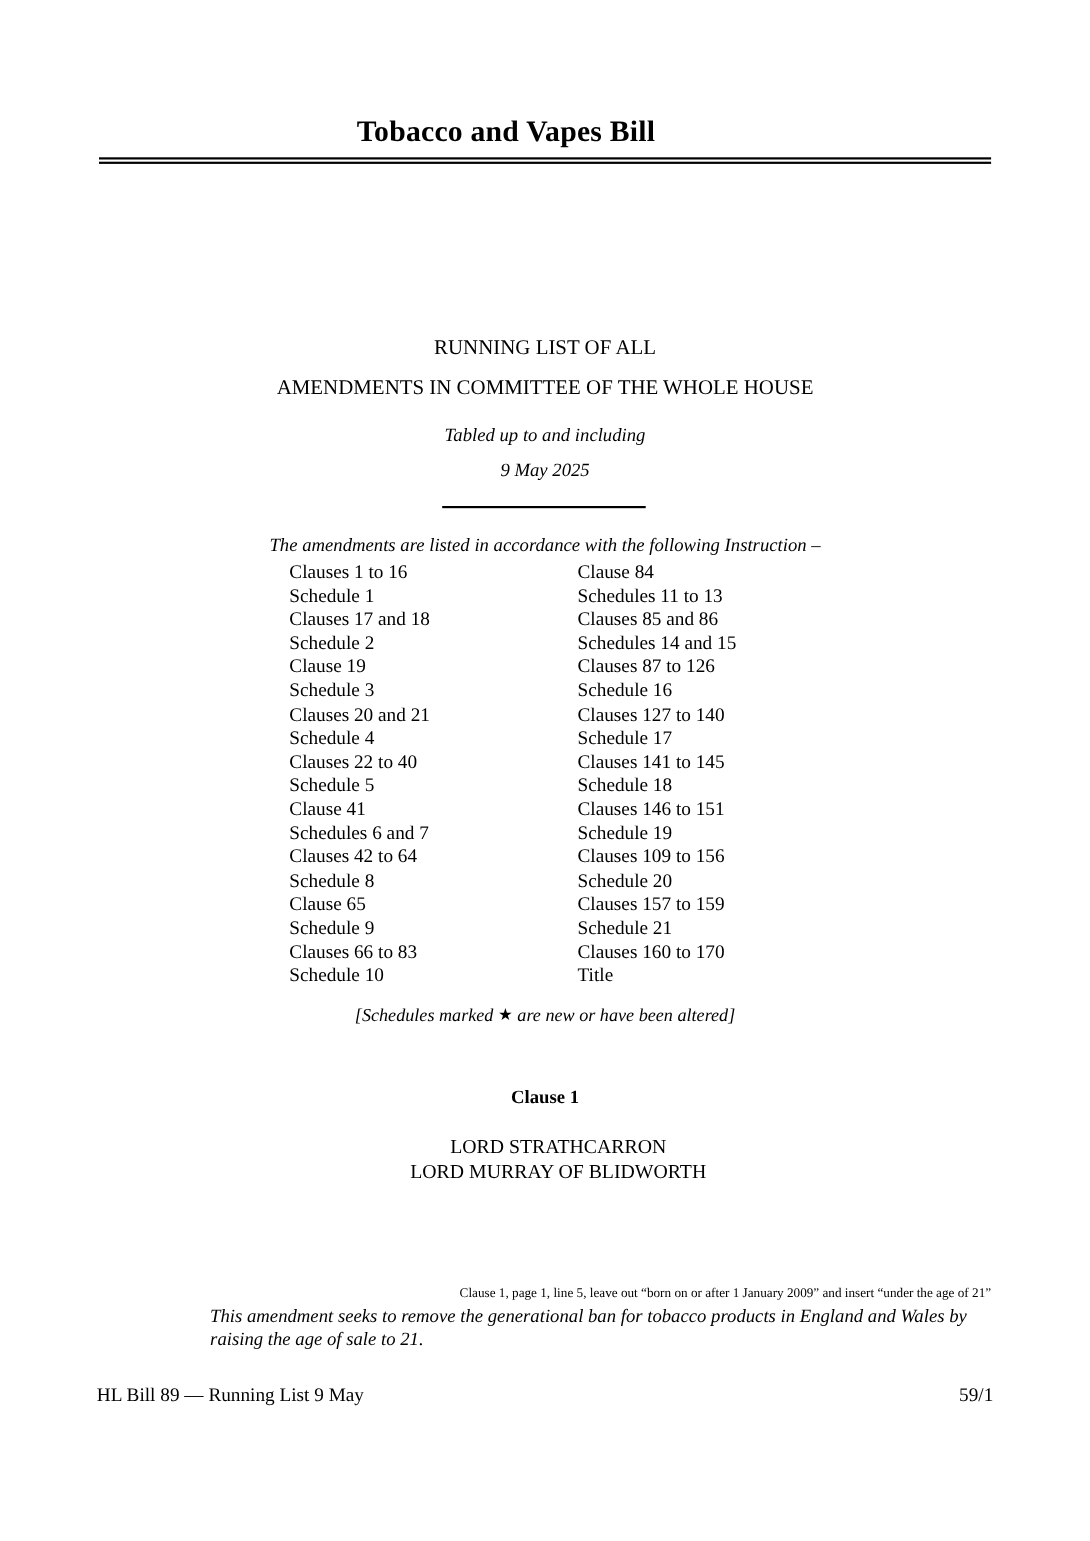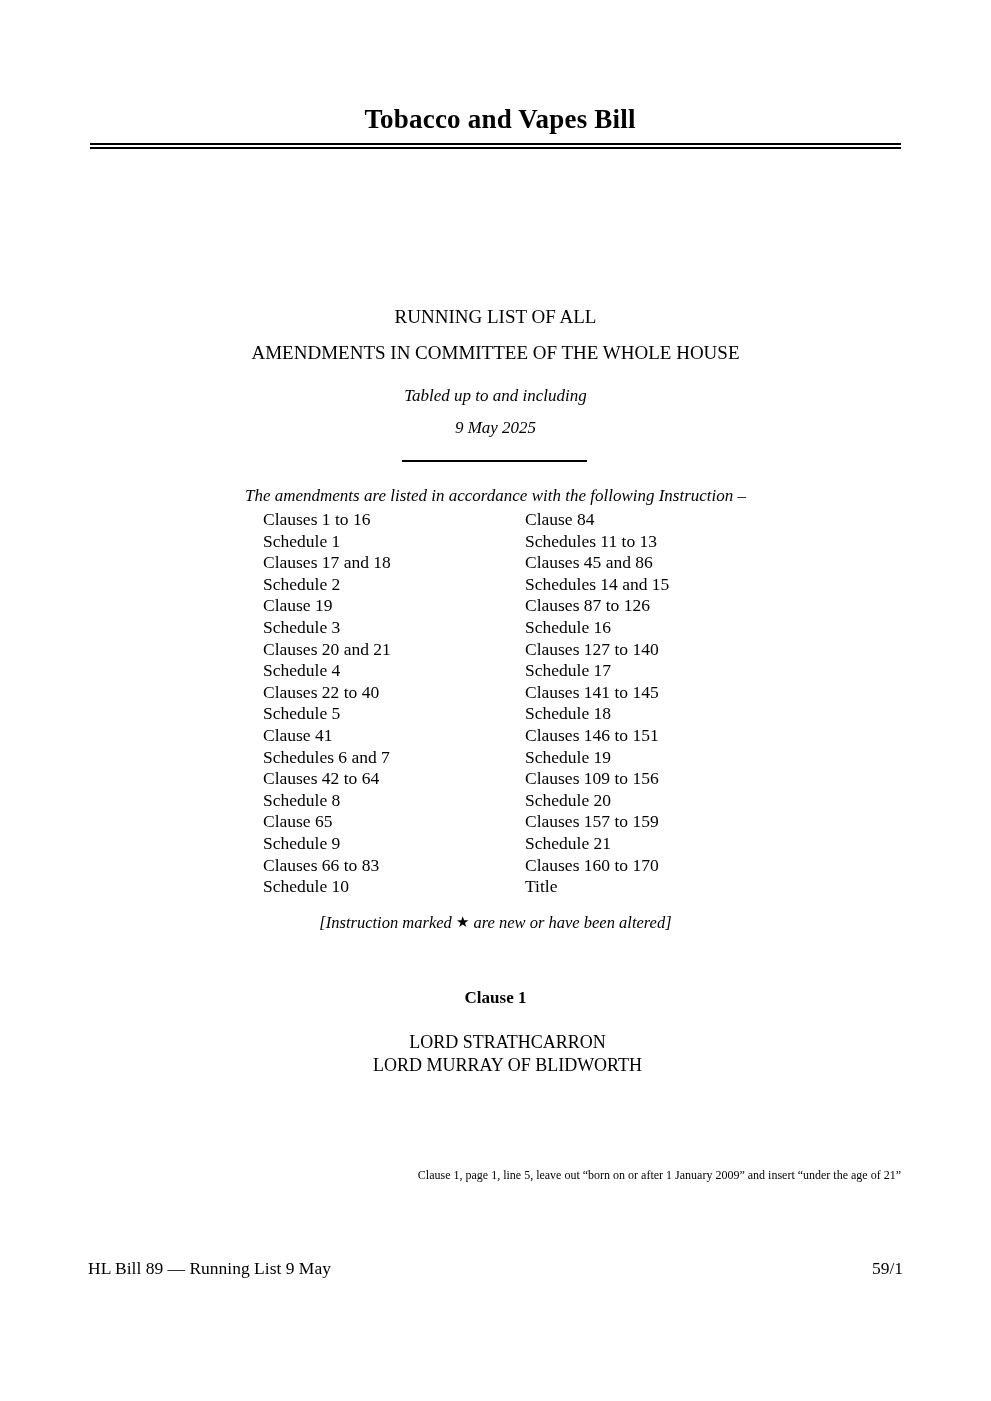--- a/index.html
+++ b/index.html
@@ -23,21 +23,20 @@
   
   .doc-title {
     position: absolute;
     top: 104px;
     left: 0;
     width: 920px;
     text-align: center;
     font-size: 27px;
     font-weight: bold;
     letter-spacing: 0.2px;
-    margin-left: 40px;
   }
   .rule-double {
     position: absolute;
     left: 90px;
     top: 143px;
     width: 811px;
     height: 6px;
   }
   .rule-double .r-thin {
     position: absolute;
@@ -229,49 +228,50 @@
       <div>Clauses 42 to 64</div>
       <div>Schedule 8</div>
       <div>Clause 65</div>
       <div>Schedule 9</div>
       <div>Clauses 66 to 83</div>
       <div>Schedule 10</div>
     </div>
     <div class="col col-right">
       <div>Clause 84</div>
       <div>Schedules 11 to 13</div>
-      <div>Clauses 45 and 86</div>
+      <div>Clauses 85 and 86</div>
       <div>Schedules 14 and 15</div>
       <div>Clauses 87 to 126</div>
       <div>Schedule 16</div>
       <div>Clauses 127 to 140</div>
       <div>Schedule 17</div>
       <div>Clauses 141 to 145</div>
       <div>Schedule 18</div>
       <div>Clauses 146 to 151</div>
       <div>Schedule 19</div>
       <div>Clauses 109 to 156</div>
       <div>Schedule 20</div>
       <div>Clauses 157 to 159</div>
       <div>Schedule 21</div>
       <div>Clauses 160 to 170</div>
       <div>Title</div>
     </div>
   </div>
 
-  <div class="star-note"><span>[</span><span>Instruction marked </span><span class="star">★</span><span> are new or have been altered</span><span>]</span></div>
+  <div class="star-note"><span>[</span><span>Schedules marked </span><span class="star">★</span><span> are new or have been altered</span><span>]</span></div>
 
   <div class="clause-head">Clause 1</div>
 
   <div class="members">
     <div>LORD STRATHCARRON</div>
     <div>LORD MURRAY OF BLIDWORTH</div>
   </div>
 
   <div class="amend-body">Clause 1, page 1, line 5, leave out “born on or after 1 January 2009” and insert “under the age of 21”</div>
 
+  <div class="expl-text">This amendment seeks to remove the generational ban for tobacco products in England and Wales by raising the age of sale to 21.</div>
 
   <div class="footer">
     <span>HL Bill 89 — Running List 9 May</span>
     <span>59/1</span>
   </div>
 
 </div>
 
 </body></html>

